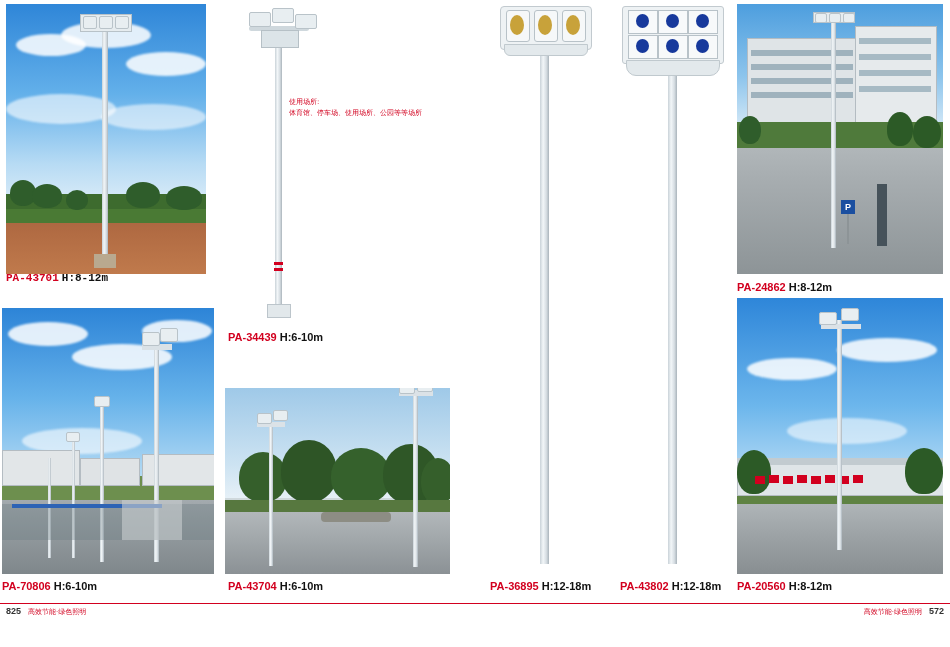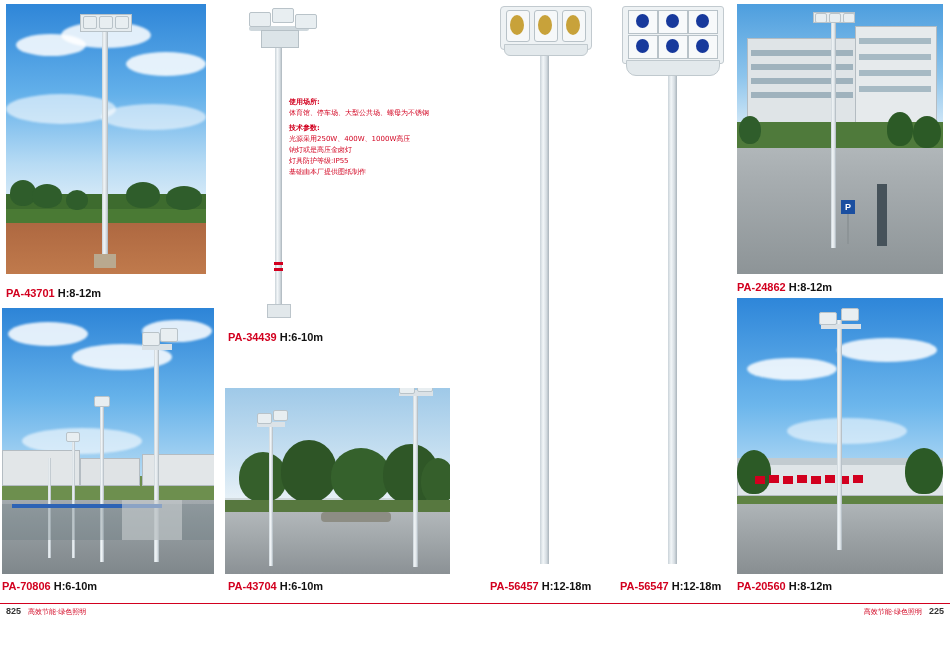--- a/index.html
+++ b/index.html
@@ -80,21 +80,21 @@
     position: absolute;
     left: 289px;
     top: 97px;
     width: 180px;
     color: #d2001f;
     font-size: 7px;
     line-height: 11px;
     font-family: "DejaVu Sans", sans-serif;
   }
   #spec .head {
-    font-weight: bold;
+    font-weight: normal;
   }
   #spec .grp { margin-bottom: 4px; }
 
   
   #footer-line {
     position: absolute;
     left: 0;
     top: 603px;
     width: 950px;
     height: 1px;
@@ -143,21 +143,21 @@
     <div class="tree" style="left:160px; top:182px; width:36px; height:24px;"></div>
     <div class="tree" style="left:60px; top:186px; width:22px; height:20px;"></div>
 
     <div class="pole" style="left:96px; top:26px; width:6px; height:230px;"></div>
     <div style="position:absolute;left:74px;top:10px;width:50px;height:16px;background:#e6ecef;border:1px solid #b8c2c8;"></div>
     <div class="lamphead" style="left:77px; top:12px; width:12px; height:11px;"></div>
     <div class="lamphead" style="left:93px; top:12px; width:12px; height:11px;"></div>
     <div class="lamphead" style="left:109px; top:12px; width:12px; height:11px;"></div>
     <div style="position:absolute;left:88px;top:250px;width:22px;height:14px;background:#b9a98f;"></div>
   </div>
-  <div class="caption" style="left:6px; top:287px;">
+  <div class="caption" style="left:6px; top:272px;font-family:Liberation Mono, monospace;">
     <span class="code">PA-43701</span><span class="hgt">H:8-12m</span>
   </div>
 
   <div class="photo" style="left:215px; top:4px; width:145px; height:320px; background:#ffffff;">
     <div class="pole" style="left:60px; top:40px; width:7px; height:270px;"></div>
     <div style="position:absolute;left:34px;top:22px;width:60px;height:5px;background:#cfd8dd;border-radius:3px;"></div>
     <div style="position:absolute;left:46px;top:26px;width:36px;height:16px;background:#dce4e8;border:1px solid #b6c0c6;"></div>
     <div class="lamphead" style="left:34px; top:8px; width:20px; height:13px;"></div>
     <div class="lamphead" style="left:57px; top:4px; width:20px; height:13px;"></div>
     <div class="lamphead" style="left:80px; top:10px; width:20px; height:13px;"></div>
@@ -165,65 +165,58 @@
     <div style="position:absolute;left:59px;top:264px;width:9px;height:3px;background:#d2001f;"></div>
     <div style="position:absolute;left:52px;top:300px;width:22px;height:12px;background:#e2e8eb;border:1px solid #bcc5cb;"></div>
   </div>
   <div class="caption" style="left:228px; top:331px;">
     <span class="code">PA-34439</span><span class="hgt">H:6-10m</span>
   </div>
 
   <div id="spec">
     <div class="grp">
       <div class="head">使用场所:</div>
-      <div>体育馆、停车场、大型公共场、螺母为不锈钢</div>
-    </div>
-    <div class="grp">
-      <div class="head">技术参数:</div>
-      <div>光源采用250W、400W、1000W高压</div>
-      <div>钠灯或是高压金卤灯</div>
-      <div>灯具防护等级:IP55</div>
-      <div>基础由本厂提供图纸制作</div>
+      <div>体育馆、停车场、使用场所、公园等等场所</div>
     </div>
   </div>
 
   <div class="photo" style="left:480px; top:2px; width:130px; height:575px; background:#ffffff;">
     <div class="pole" style="left:60px; top:52px; width:9px; height:510px;"></div>
     <div style="position:absolute;left:20px;top:4px;width:90px;height:42px;background:#eef2f4;border:1px solid #c2cacf;border-radius:4px;"></div>
     <div style="position:absolute;left:26px;top:8px;width:22px;height:30px;background:#f6f8f9;border:1px solid #b8c2c8;border-radius:3px;"></div>
     <div style="position:absolute;left:54px;top:8px;width:22px;height:30px;background:#f6f8f9;border:1px solid #b8c2c8;border-radius:3px;"></div>
     <div style="position:absolute;left:82px;top:8px;width:22px;height:30px;background:#f6f8f9;border:1px solid #b8c2c8;border-radius:3px;"></div>
     <div style="position:absolute;left:30px;top:13px;width:14px;height:20px;background:#c8a23a;border-radius:50%;"></div>
     <div style="position:absolute;left:58px;top:13px;width:14px;height:20px;background:#c8a23a;border-radius:50%;"></div>
     <div style="position:absolute;left:86px;top:13px;width:14px;height:20px;background:#c8a23a;border-radius:50%;"></div>
     <div style="position:absolute;left:24px;top:42px;width:82px;height:10px;background:#e3e9ec;border:1px solid #c0c9ce;border-radius:0 0 6px 6px;"></div>
   </div>
   <div class="caption" style="left:490px; top:580px;">
-    <span class="code">PA-56457</span><span class="hgt">H:12-18m</span>
+    <span class="code">PA-36895</span><span class="hgt">H:12-18m</span>
   </div>
 
   <div class="photo" style="left:610px; top:2px; width:125px; height:575px; background:#ffffff;">
     <div class="pole" style="left:58px; top:70px; width:9px; height:492px;"></div>
     <div style="position:absolute;left:12px;top:4px;width:100px;height:56px;background:#eef2f4;border:1px solid #c2cacf;border-radius:3px;"></div>
     <div style="position:absolute;left:18px;top:8px;width:28px;height:22px;background:#f7f9fa;border:1px solid #b8c2c8;"></div>
     <div style="position:absolute;left:48px;top:8px;width:28px;height:22px;background:#f7f9fa;border:1px solid #b8c2c8;"></div>
     <div style="position:absolute;left:78px;top:8px;width:28px;height:22px;background:#f7f9fa;border:1px solid #b8c2c8;"></div>
     <div style="position:absolute;left:18px;top:33px;width:28px;height:22px;background:#f7f9fa;border:1px solid #b8c2c8;"></div>
     <div style="position:absolute;left:48px;top:33px;width:28px;height:22px;background:#f7f9fa;border:1px solid #b8c2c8;"></div>
     <div style="position:absolute;left:78px;top:33px;width:28px;height:22px;background:#f7f9fa;border:1px solid #b8c2c8;"></div>
     <div style="position:absolute;left:26px;top:12px;width:13px;height:14px;background:#17399c;border-radius:50%;"></div>
     <div style="position:absolute;left:56px;top:12px;width:13px;height:14px;background:#17399c;border-radius:50%;"></div>
     <div style="position:absolute;left:86px;top:12px;width:13px;height:14px;background:#17399c;border-radius:50%;"></div>
     <div style="position:absolute;left:26px;top:37px;width:13px;height:14px;background:#17399c;border-radius:50%;"></div>
     <div style="position:absolute;left:56px;top:37px;width:13px;height:14px;background:#17399c;border-radius:50%;"></div>
     <div style="position:absolute;left:86px;top:37px;width:13px;height:14px;background:#17399c;border-radius:50%;"></div>
     <div style="position:absolute;left:16px;top:58px;width:92px;height:14px;background:#e3e9ec;border:1px solid #c0c9ce;border-radius:0 0 10px 10px;"></div>
   </div>
   <div class="caption" style="left:620px; top:580px;">
-    <span class="code">PA-56547</span><span class="hgt">H:12-18m</span>
+    <span class="code">PA-43802</span><span class="hgt">H:12-18m</span>
   </div>
 
   <div class="photo" style="left:737px; top:4px; width:206px; height:270px;">
     <div class="sky" style="height:120px; background:linear-gradient(to bottom,#4d9ede 0%,#8cc4ec 60%,#cfe6f6 100%);"></div>
     <div class="bldg" style="left:10px; top:34px; width:110px; height:84px; background:#dfe4e7;"></div>
     <div class="bldg" style="left:118px; top:22px; width:80px; height:96px; background:#e6eaec;"></div>
     <div style="position:absolute;left:14px;top:46px;width:102px;height:6px;background:#9fb2bd;"></div>
     <div style="position:absolute;left:14px;top:60px;width:102px;height:6px;background:#9fb2bd;"></div>
     <div style="position:absolute;left:14px;top:74px;width:102px;height:6px;background:#9fb2bd;"></div>
     <div style="position:absolute;left:14px;top:88px;width:102px;height:6px;background:#9fb2bd;"></div>
@@ -341,16 +334,16 @@
     <div class="lamphead" style="left:82px; top:14px; width:16px; height:11px;"></div>
     <div class="lamphead" style="left:104px; top:10px; width:16px; height:11px;"></div>
   </div>
   <div class="caption" style="left:737px; top:580px;">
     <span class="code">PA-20560</span><span class="hgt">H:8-12m</span>
   </div>
 
   <div id="footer-line"></div>
   <div id="footer-left-num">825</div>
   <div id="footer-left-text">高效节能·绿色照明</div>
-  <div id="footer-right-num">225</div>
+  <div id="footer-right-num">572</div>
   <div id="footer-right-text">高效节能·绿色照明</div>
 
 </div>
 
 </body></html>

